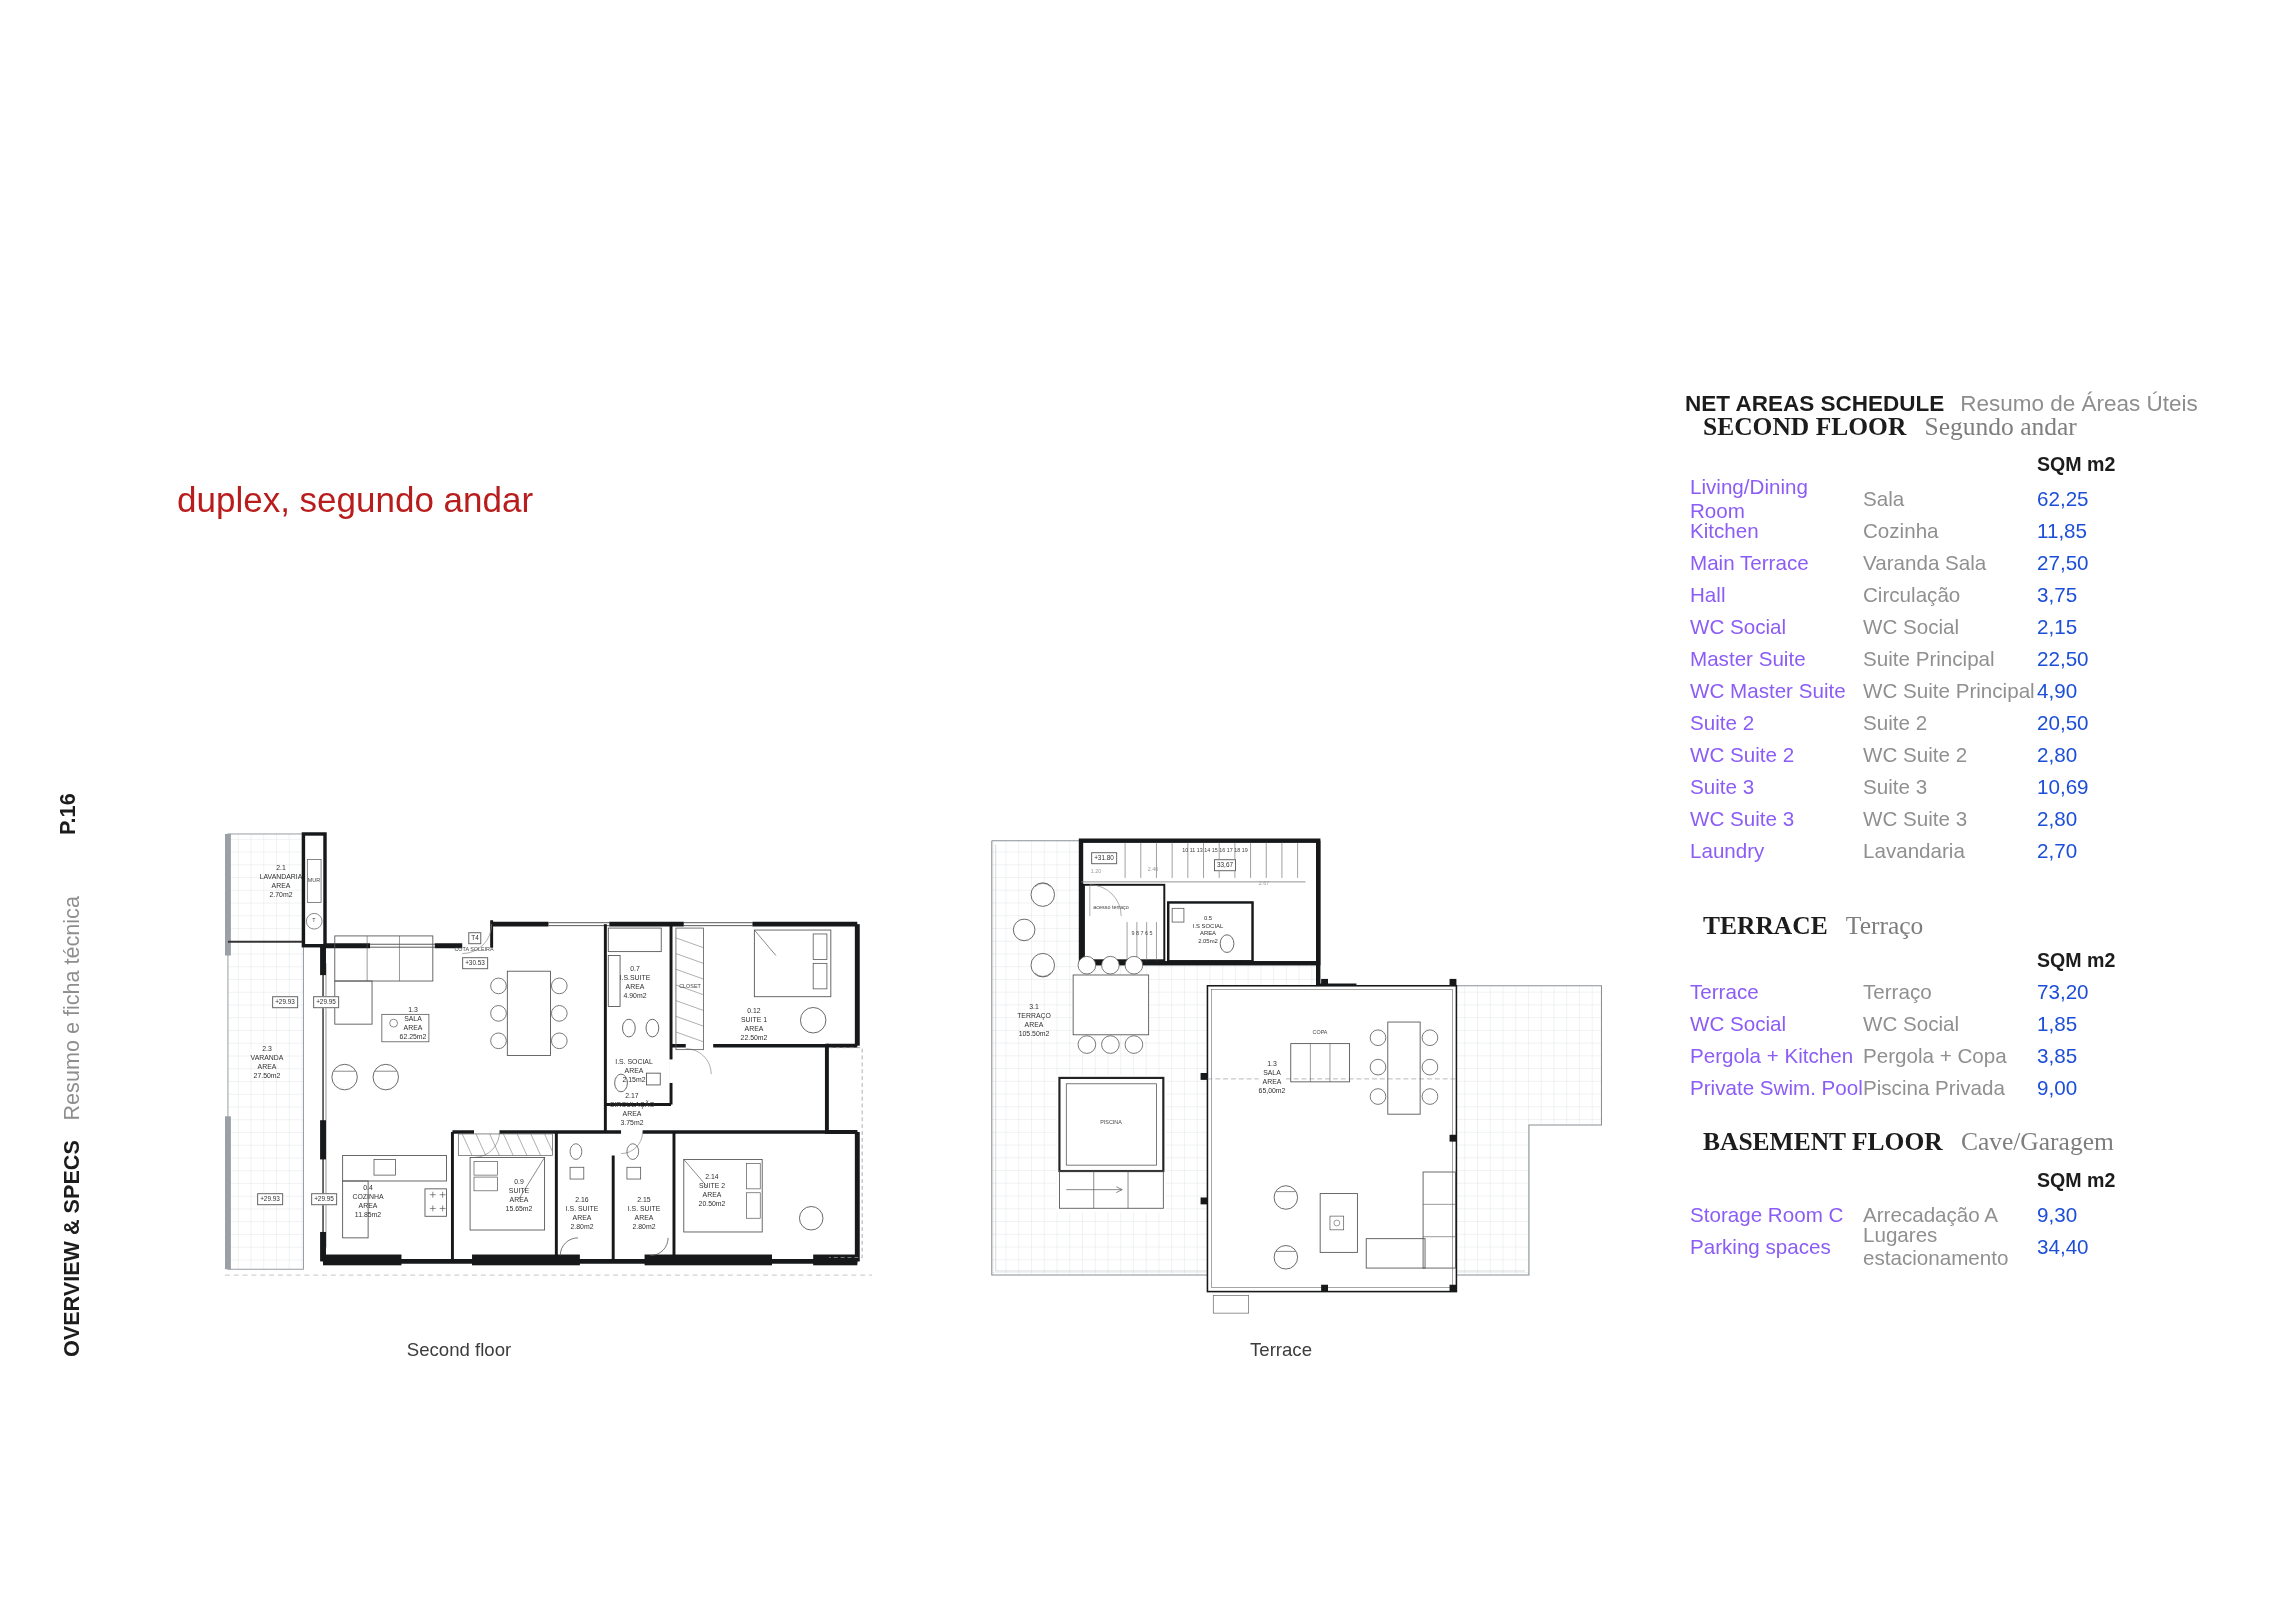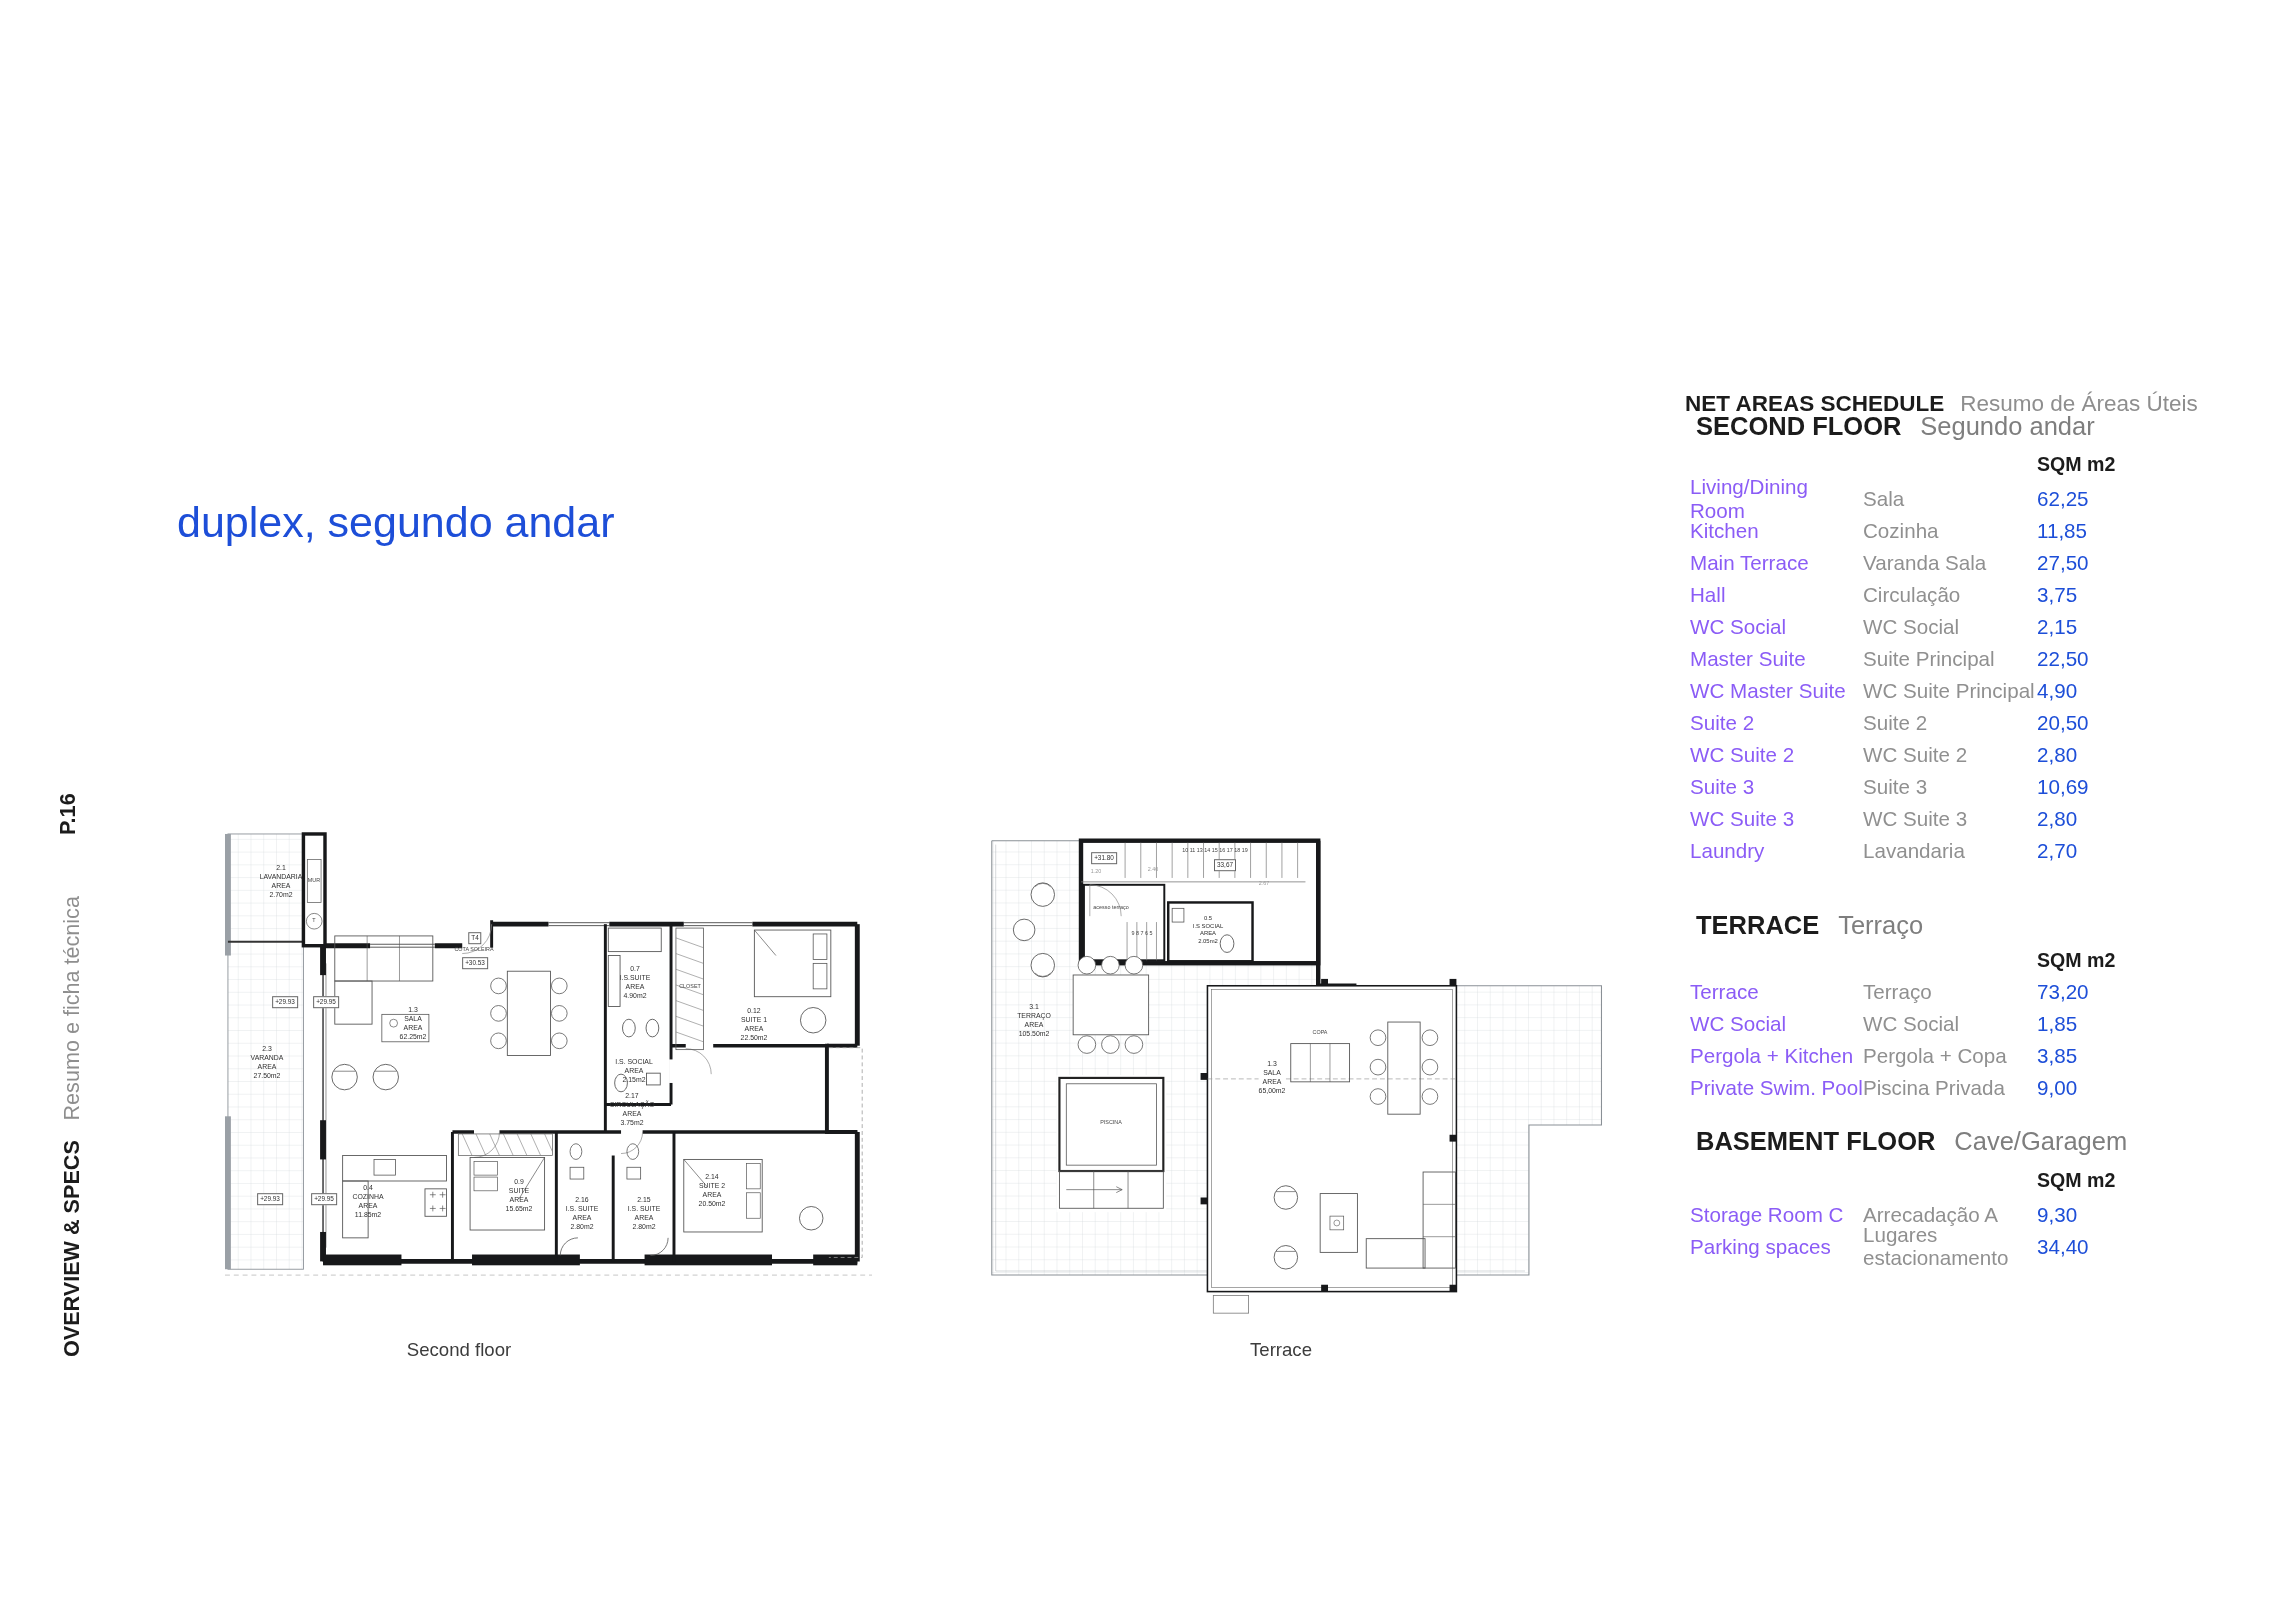--- a/index.html
+++ b/index.html
@@ -2,21 +2,21 @@
 <html><head>
 <meta charset="utf-8">
 <style>
   html,body{margin:0;padding:0;background:#ffffff;}
   .page{position:relative;width:2293px;height:1621px;background:#fff;overflow:hidden;
         font-family:"Liberation Sans","DejaVu Sans",sans-serif;color:#1c1c1c;}
 
   
   .title{position:absolute;left:173px;top:355px;font-size:98px;font-weight:bold;
          color:#b4b4b4;letter-spacing:-2.9px;white-space:nowrap;}
-  .subtitle{position:absolute;left:177px;top:498px;font-size:43px;color:#1d4ed8;
+  .subtitle{position:absolute;left:177px;top:480px;font-size:35px;color:#b91c1c;
             letter-spacing:0;white-space:nowrap;}
 
   
   .vtext{position:absolute;transform-origin:0 0;transform:rotate(-90deg);white-space:nowrap;}
   .v-page{left:55px;top:835px;font-size:21.6px;font-weight:bold;color:#1c1c1c;}
   .v-main{left:59px;top:1357px;font-size:21.6px;}
   .v-main .en{font-weight:bold;color:#1c1c1c;}
   .v-main .pt{color:#8e8e8e;margin-left:13.7px;}
 
   
@@ -31,21 +31,21 @@
   .pl.boxed{font-size:6.4px;border:1px solid #666;background:#fff;padding:0 2px;
             white-space:nowrap;line-height:1.5;}
   .caption{position:absolute;transform:translateX(-50%);font-size:18.6px;color:#3c3c3c;}
 
   
   .sched{position:absolute;left:1685px;top:375px;width:451px;}
   .sched .abs{position:absolute;left:0;}
   .sch-head{font-size:22.5px;white-space:nowrap;}
   .sch-head .en{font-weight:bold;color:#1c1c1c;}
   .sch-head .pt{color:#8e8e8e;margin-left:9.8px;}
-  .sec-head{font-size:25.5px;white-space:nowrap;margin-left:11px;}
+  .sec-head{font-size:25.5px;white-space:nowrap;margin-left:18px;font-family:Liberation Serif, serif;}
   .sec-head .en{font-weight:bold;color:#1c1c1c;}
   .sec-head .pt{color:#7e7e7e;margin-left:11.8px;}
   .grid{display:grid;grid-template-columns:173px 174px 98px;margin-left:5px;}
   .unit-row{font-size:19.6px;font-weight:bold;color:#1c1c1c;}
   .rows{font-size:20.6px;}
   .rows .cell{height:32px;display:flex;align-items:center;}
   .rows .en{color:#8b5cf6;}
   .rows .pt{color:#909090;white-space:pre-line;line-height:1.1;}
   .rows .val{color:#1d4ed8;}
   .rows.tall .cell{height:39px;}

